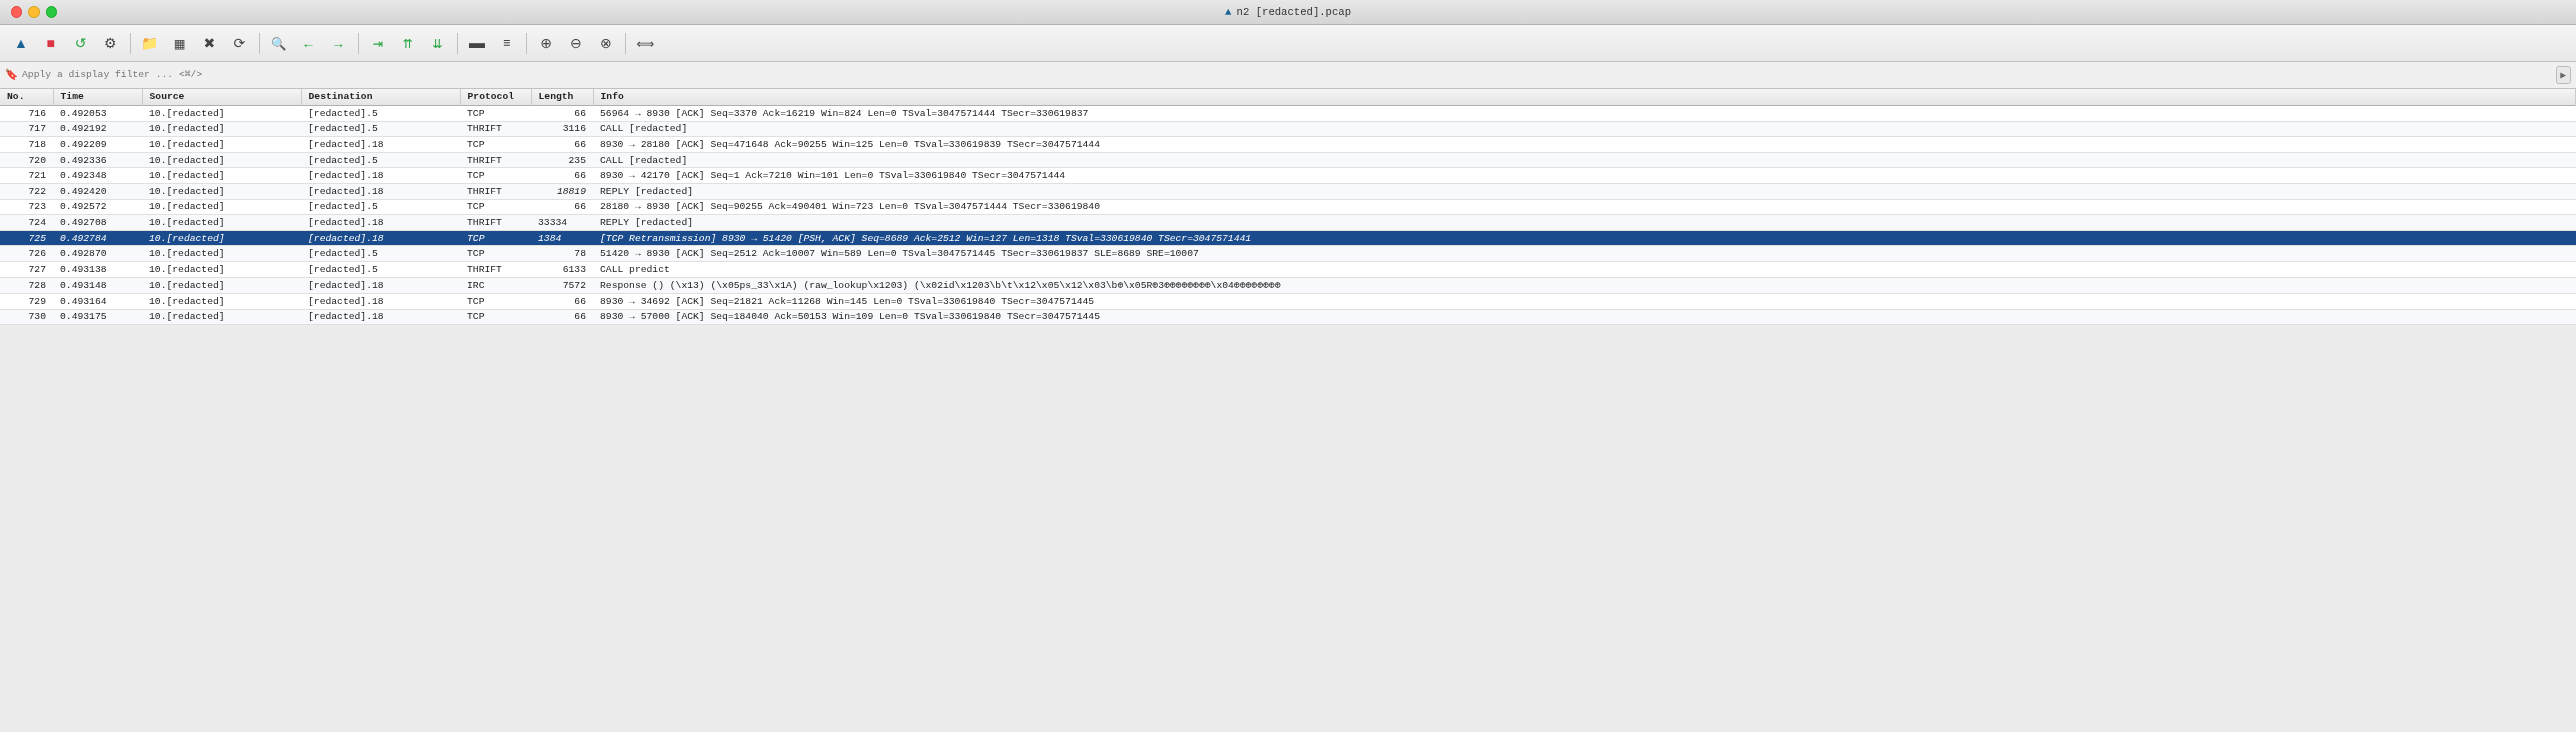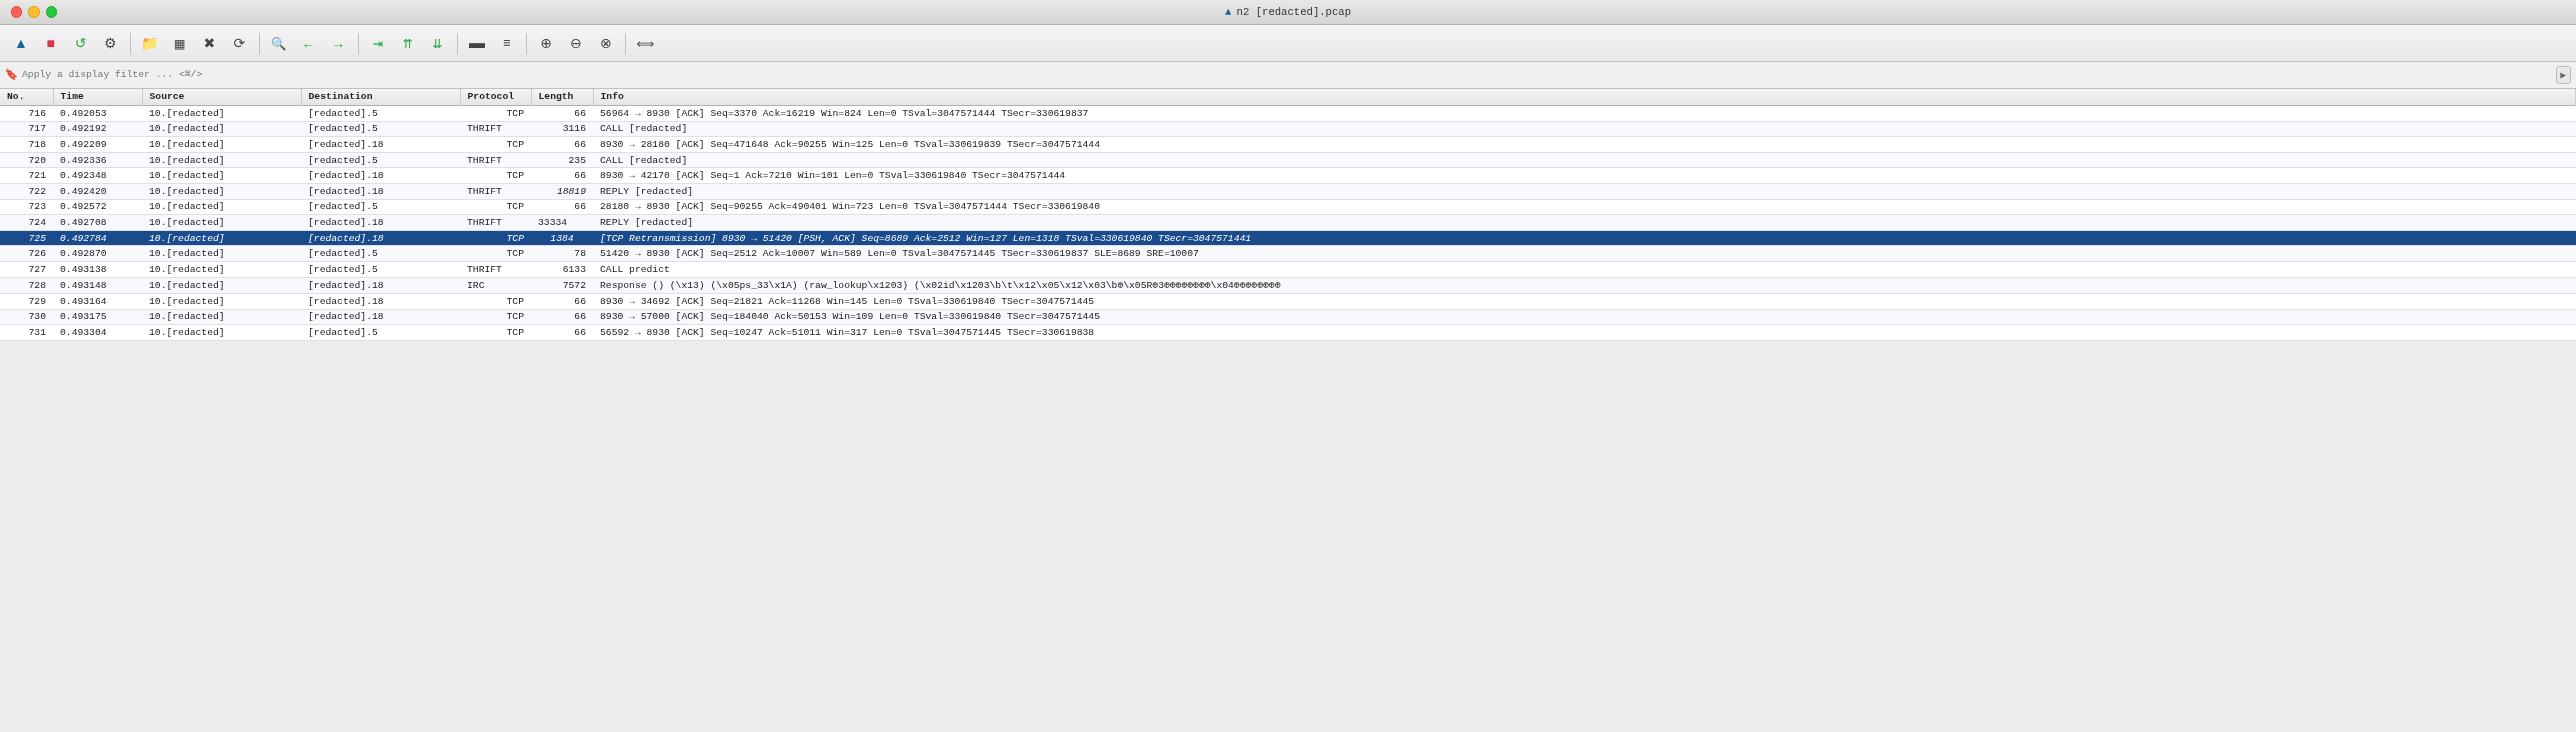--- a/index.html
+++ b/index.html
@@ -145,21 +145,21 @@
       max-width: 0;
     }
     .col-no { width: 53px; text-align: right; padding-right: 10.6px; }
     .col-time { width: 89px; }
     .col-source { width: 159px; }
     .col-dest { width: 159px; }
     .col-proto { width: 71px; }
     .col-len { width: 62px; text-align: right; }
     .col-info { width: auto; min-width: 708px; }
 
-    .proto-tcp { color: #000080; text-align: right; }
+    .proto-tcp { color: #000080; }
     .proto-thrift { color: #006400; }
     .proto-irc { color: #8b0000; }
 
     tr.selected .proto-tcp,
     tr.selected .proto-thrift,
     tr.selected .proto-irc { color: #fff; }
 
     .table-wrapper {
       overflow-x: hidden;
     }
@@ -299,21 +299,21 @@
     <td class="col-proto proto-thrift">THRIFT</td>
     <td class="col-len" style="text-align:left;">33334</td>
     <td class="col-info" style="overflow:hidden;text-overflow:ellipsis;white-space:nowrap;">REPLY [redacted]</td>
   </tr>
         <tr class="selected">
     <td class="col-no">725</td>
     <td class="col-time">0.492784</td>
     <td class="col-source" style="max-width:159px;overflow:hidden;text-overflow:ellipsis;">10.[redacted]</td>
     <td class="col-dest" style="max-width:159px;overflow:hidden;text-overflow:ellipsis;">[redacted].18</td>
     <td class="col-proto proto-tcp">TCP</td>
-    <td class="col-len" style="text-align:center;">1384</td>
+    <td class="col-len" style="text-align:left;">1384</td>
     <td class="col-info" style="overflow:hidden;text-overflow:ellipsis;white-space:nowrap;">[TCP Retransmission] 8930 → 51420 [PSH, ACK] Seq=8689 Ack=2512 Win=127 Len=1318 TSval=330619840 TSecr=3047571441</td>
   </tr>
         <tr>
     <td class="col-no">726</td>
     <td class="col-time">0.492870</td>
     <td class="col-source" style="max-width:159px;overflow:hidden;text-overflow:ellipsis;">10.[redacted]</td>
     <td class="col-dest" style="max-width:159px;overflow:hidden;text-overflow:ellipsis;">[redacted].5</td>
     <td class="col-proto proto-tcp">TCP</td>
     <td class="col-len" style="text-align:right;">78</td>
     <td class="col-info" style="overflow:hidden;text-overflow:ellipsis;white-space:nowrap;">51420 → 8930 [ACK] Seq=2512 Ack=10007 Win=589 Len=0 TSval=3047571445 TSecr=330619837 SLE=8689 SRE=10007</td>
@@ -347,25 +347,16 @@
   </tr>
         <tr>
     <td class="col-no">730</td>
     <td class="col-time">0.493175</td>
     <td class="col-source" style="max-width:159px;overflow:hidden;text-overflow:ellipsis;">10.[redacted]</td>
     <td class="col-dest" style="max-width:159px;overflow:hidden;text-overflow:ellipsis;">[redacted].18</td>
     <td class="col-proto proto-tcp">TCP</td>
     <td class="col-len" style="text-align:right;">66</td>
     <td class="col-info" style="overflow:hidden;text-overflow:ellipsis;white-space:nowrap;">8930 → 57000 [ACK] Seq=184040 Ack=50153 Win=109 Len=0 TSval=330619840 TSecr=3047571445</td>
   </tr>
-        <tr>
-    <td class="col-no">731</td>
-    <td class="col-time">0.493304</td>
-    <td class="col-source" style="max-width:159px;overflow:hidden;text-overflow:ellipsis;">10.[redacted]</td>
-    <td class="col-dest" style="max-width:159px;overflow:hidden;text-overflow:ellipsis;">[redacted].5</td>
-    <td class="col-proto proto-tcp">TCP</td>
-    <td class="col-len" style="text-align:right;">66</td>
-    <td class="col-info" style="overflow:hidden;text-overflow:ellipsis;white-space:nowrap;">56592 → 8930 [ACK] Seq=10247 Ack=51011 Win=317 Len=0 TSval=3047571445 TSecr=330619838</td>
-  </tr>
       </tbody>
   </table>
 </div>
 
 
 </body></html>

